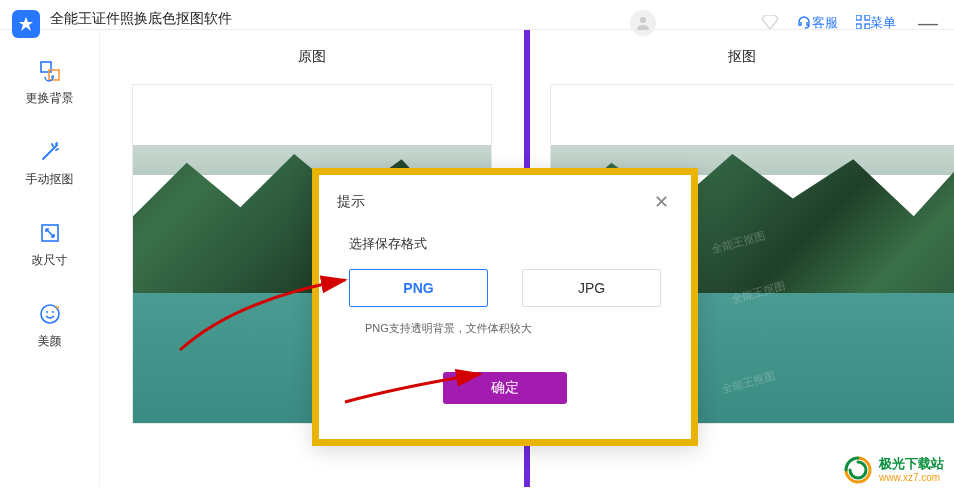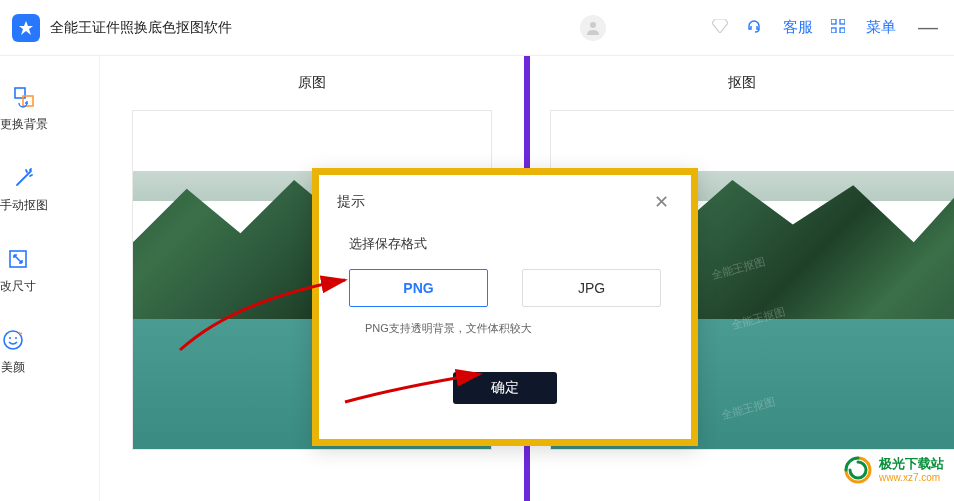--- a/index.html
+++ b/index.html
@@ -1,30 +1,30 @@
 <!DOCTYPE html>
 <html><head>
   <meta charset="utf-8">
   <style>
     * { margin: 0; padding: 0; box-sizing: border-box; }
     body { width: 954px; height: 501px; font-family: "Microsoft YaHei", sans-serif; font-size: 13px; color: #333; background: #fff; overflow: hidden; position: relative; }
     
     
-    .titlebar { height: 56px; display: flex; align-items: center; padding: 0 12px; border-bottom: 1px solid #eee; }
+    .titlebar { height: 30px; display: flex; align-items: flex-start; padding: 10px 12px; border-bottom: 1px solid #eee; }
     .app-icon { width: 28px; height: 28px; background: #2878ff; border-radius: 6px; display: flex; align-items: center; justify-content: center; margin-right: 10px; }
     .app-title { font-size: 14px; color: #222; }
     .titlebar-right { margin-left: auto; display: flex; align-items: center; gap: 18px; }
     .avatar { width: 26px; height: 26px; border-radius: 50%; background: #f0f0f0; display: flex; align-items: center; justify-content: center; }
     .diamond-icon { color: #ccc; }
-    .header-link { display: flex; align-items: center; gap: 21px; color: #2878ff; font-size: 15px; cursor: pointer; }
+    .header-link { display: flex; align-items: center; gap: 0; color: #2878ff; font-size: 13px; cursor: pointer; }
     .minimize { font-size: 20px; color: #666; cursor: pointer; padding: 0 4px; }
     
     
     .main { display: flex; height: calc(100% - 44px); }
-    .sidebar { width: 100px; padding-top: 28px; display: flex; flex-direction: column; align-items: flex-start; gap: 32px; border-right: 1px solid #f2f2f2; }
+    .sidebar { width: 100px; padding-top: 28px; display: flex; flex-direction: column; align-items: center; gap: 32px; border-right: 1px solid #f2f2f2; }
     .sidebar-item { display: flex; flex-direction: column; align-items: center; gap: 6px; cursor: pointer; }
     .sidebar-icon { width: 26px; height: 26px; display: flex; align-items: center; justify-content: center; }
     .sidebar-label { font-size: 12px; color: #333; }
     
     .content { flex: 1; display: flex; }
     .panel { flex: 1; display: flex; flex-direction: column; }
     .panel + .panel { border-left: 6px solid #6d28d9; }
     .panel-header { text-align: center; padding: 18px 0; font-size: 14px; color: #222; }
     .image-box { margin: 0 32px; border: 1px solid #e8e8e8; height: 340px; overflow: hidden; position: relative; }
     .image-box.right { margin: 0 0 0 20px; border-right: none; }
@@ -41,21 +41,21 @@
     .dialog-header { display: flex; align-items: center; justify-content: space-between; padding: 14px 18px; }
     .dialog-title { font-size: 14px; color: #333; }
     .dialog-close { font-size: 18px; color: #888; cursor: pointer; padding: 2px 4px; }
     .dialog-body { padding: 6px 30px 0; }
     .dialog-label { font-size: 13px; color: #333; margin-bottom: 16px; }
     .format-row { display: flex; gap: 34px; margin-bottom: 14px; }
     .format-btn { flex: 1; height: 38px; border: 1px solid #ddd; background: #fff; display: flex; align-items: center; justify-content: center; font-size: 14px; cursor: pointer; border-radius: 2px; }
     .format-btn.selected { border-color: #2878ff; color: #2878ff; font-weight: bold; }
     .format-hint { font-size: 11px; color: #666; margin-left: 16px; }
     .dialog-footer { display: flex; justify-content: center; margin-top: 36px; }
-    .confirm-btn { background: #0f172a; color: #fff; border: none; width: 104px; height: 32px; border-radius: 3px; font-size: 14px; cursor: pointer; }
+    .confirm-btn { background: #a21caf; color: #fff; border: none; width: 124px; height: 32px; border-radius: 3px; font-size: 14px; cursor: pointer; }
     
     
     .arrow { position: absolute; z-index: 20; }
     .arrow svg { overflow: visible; }
     
     
     .footer-wm { position: absolute; right: 10px; bottom: 16px; display: flex; align-items: center; gap: 6px; z-index: 30; }
     .footer-wm-icon { width: 30px; height: 30px; }
     .footer-wm-text { display: flex; flex-direction: column; line-height: 1.1; }
     .footer-wm-title { font-size: 13px; font-weight: bold; color: #0a8f3c; }

